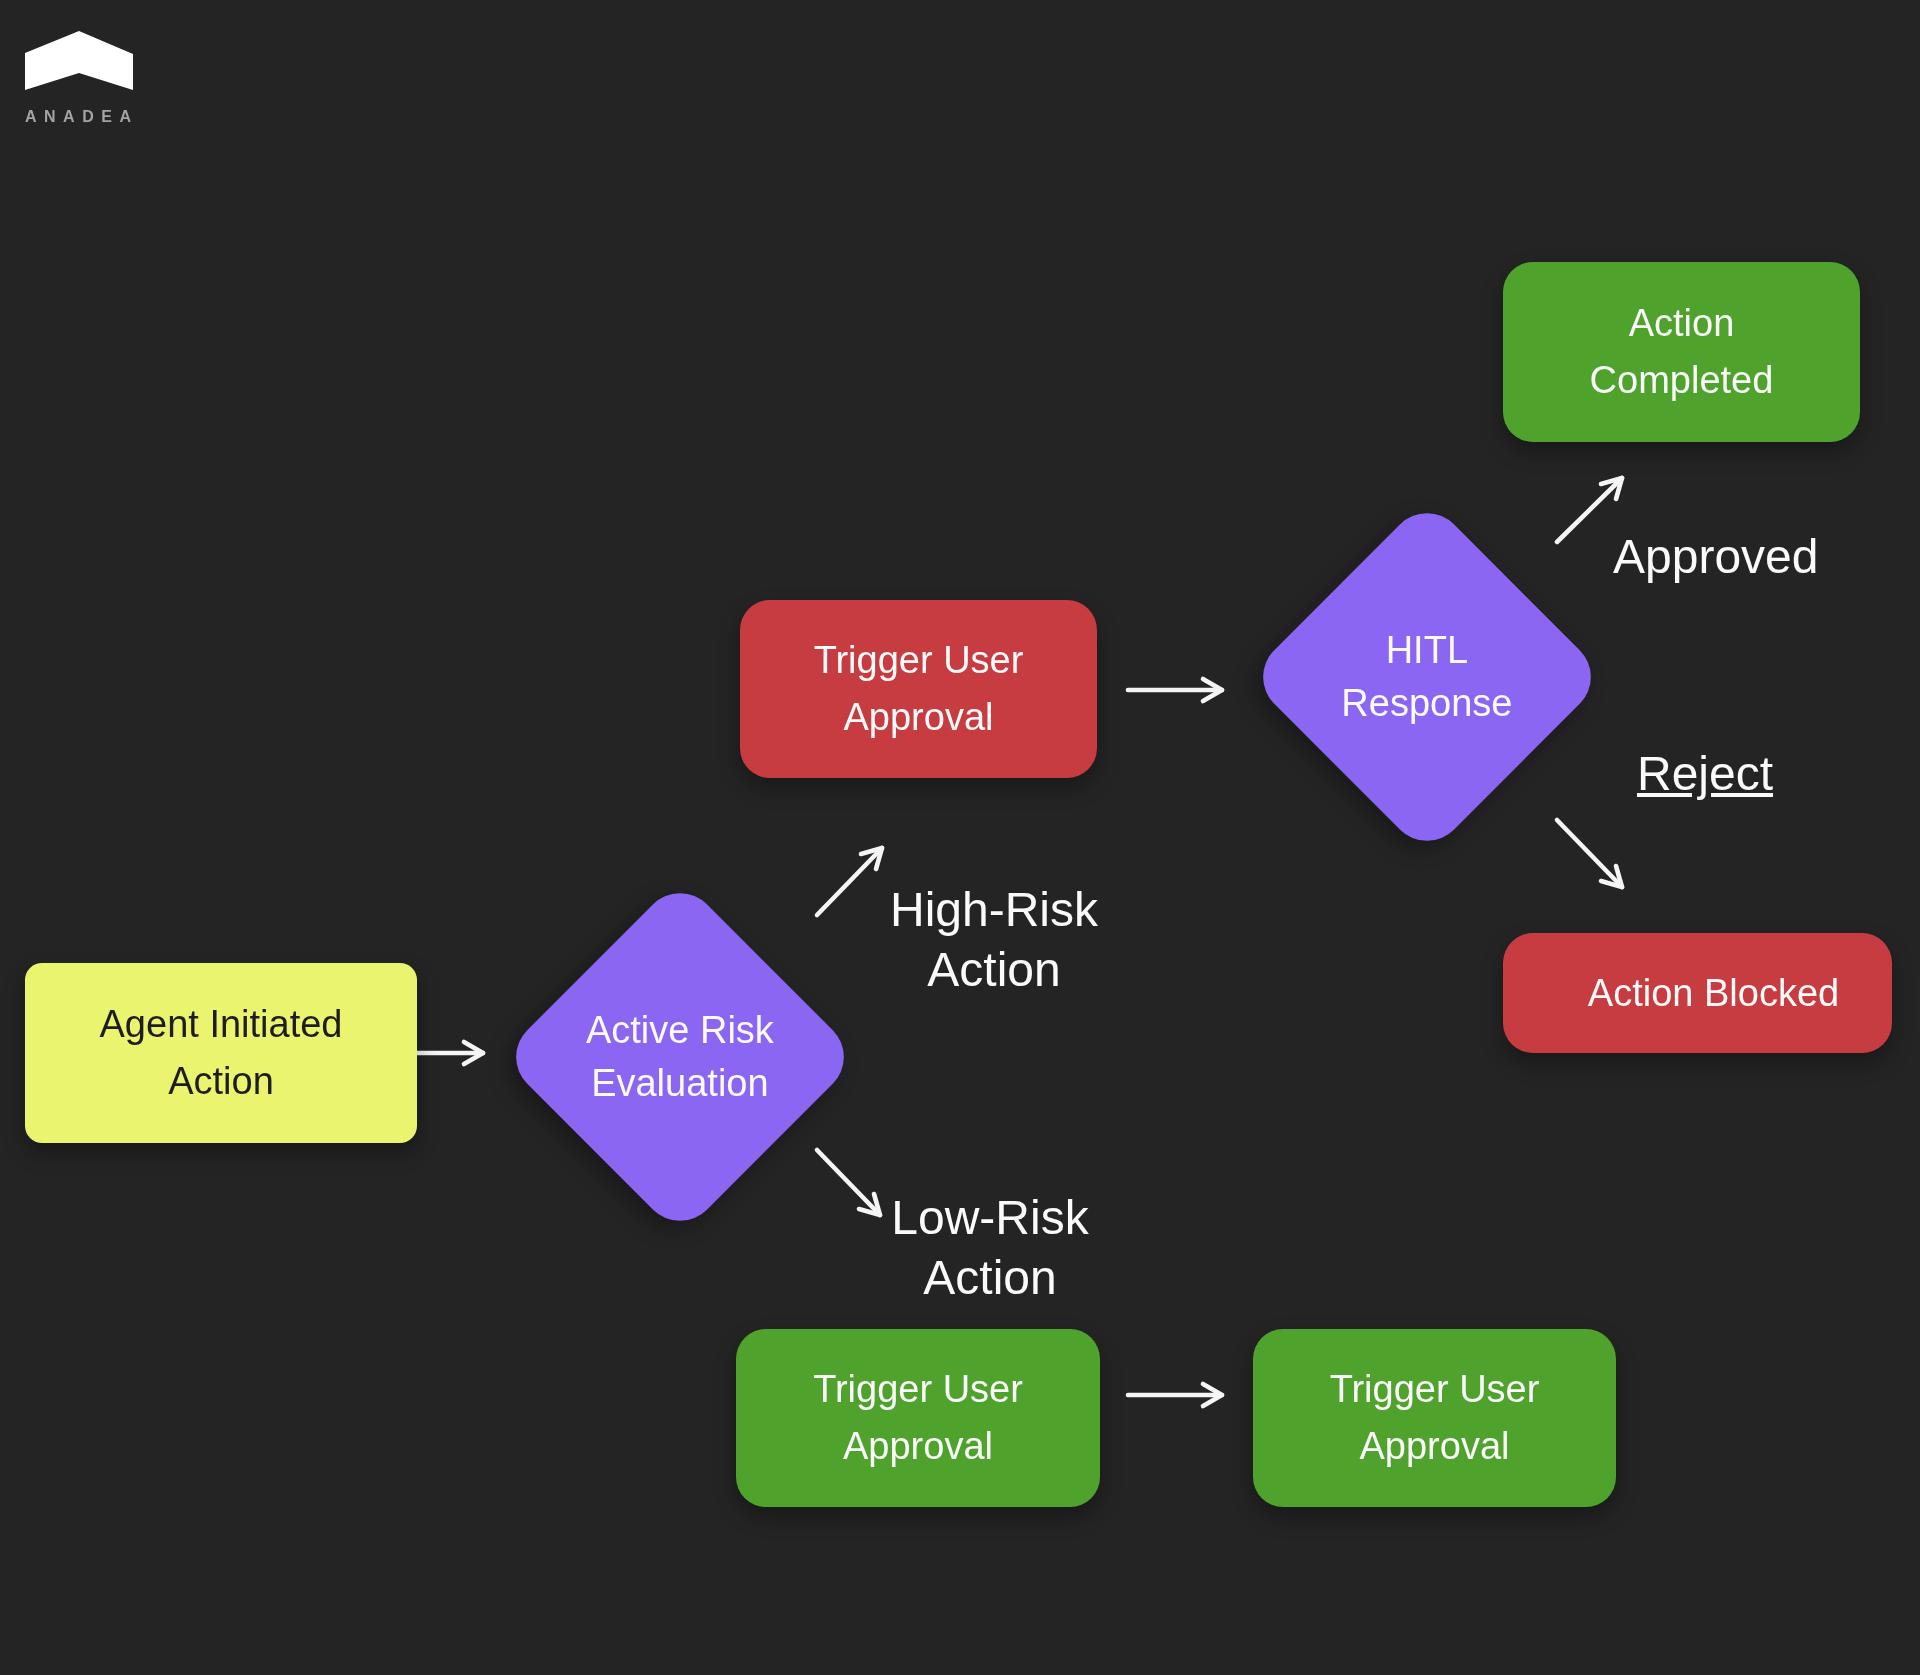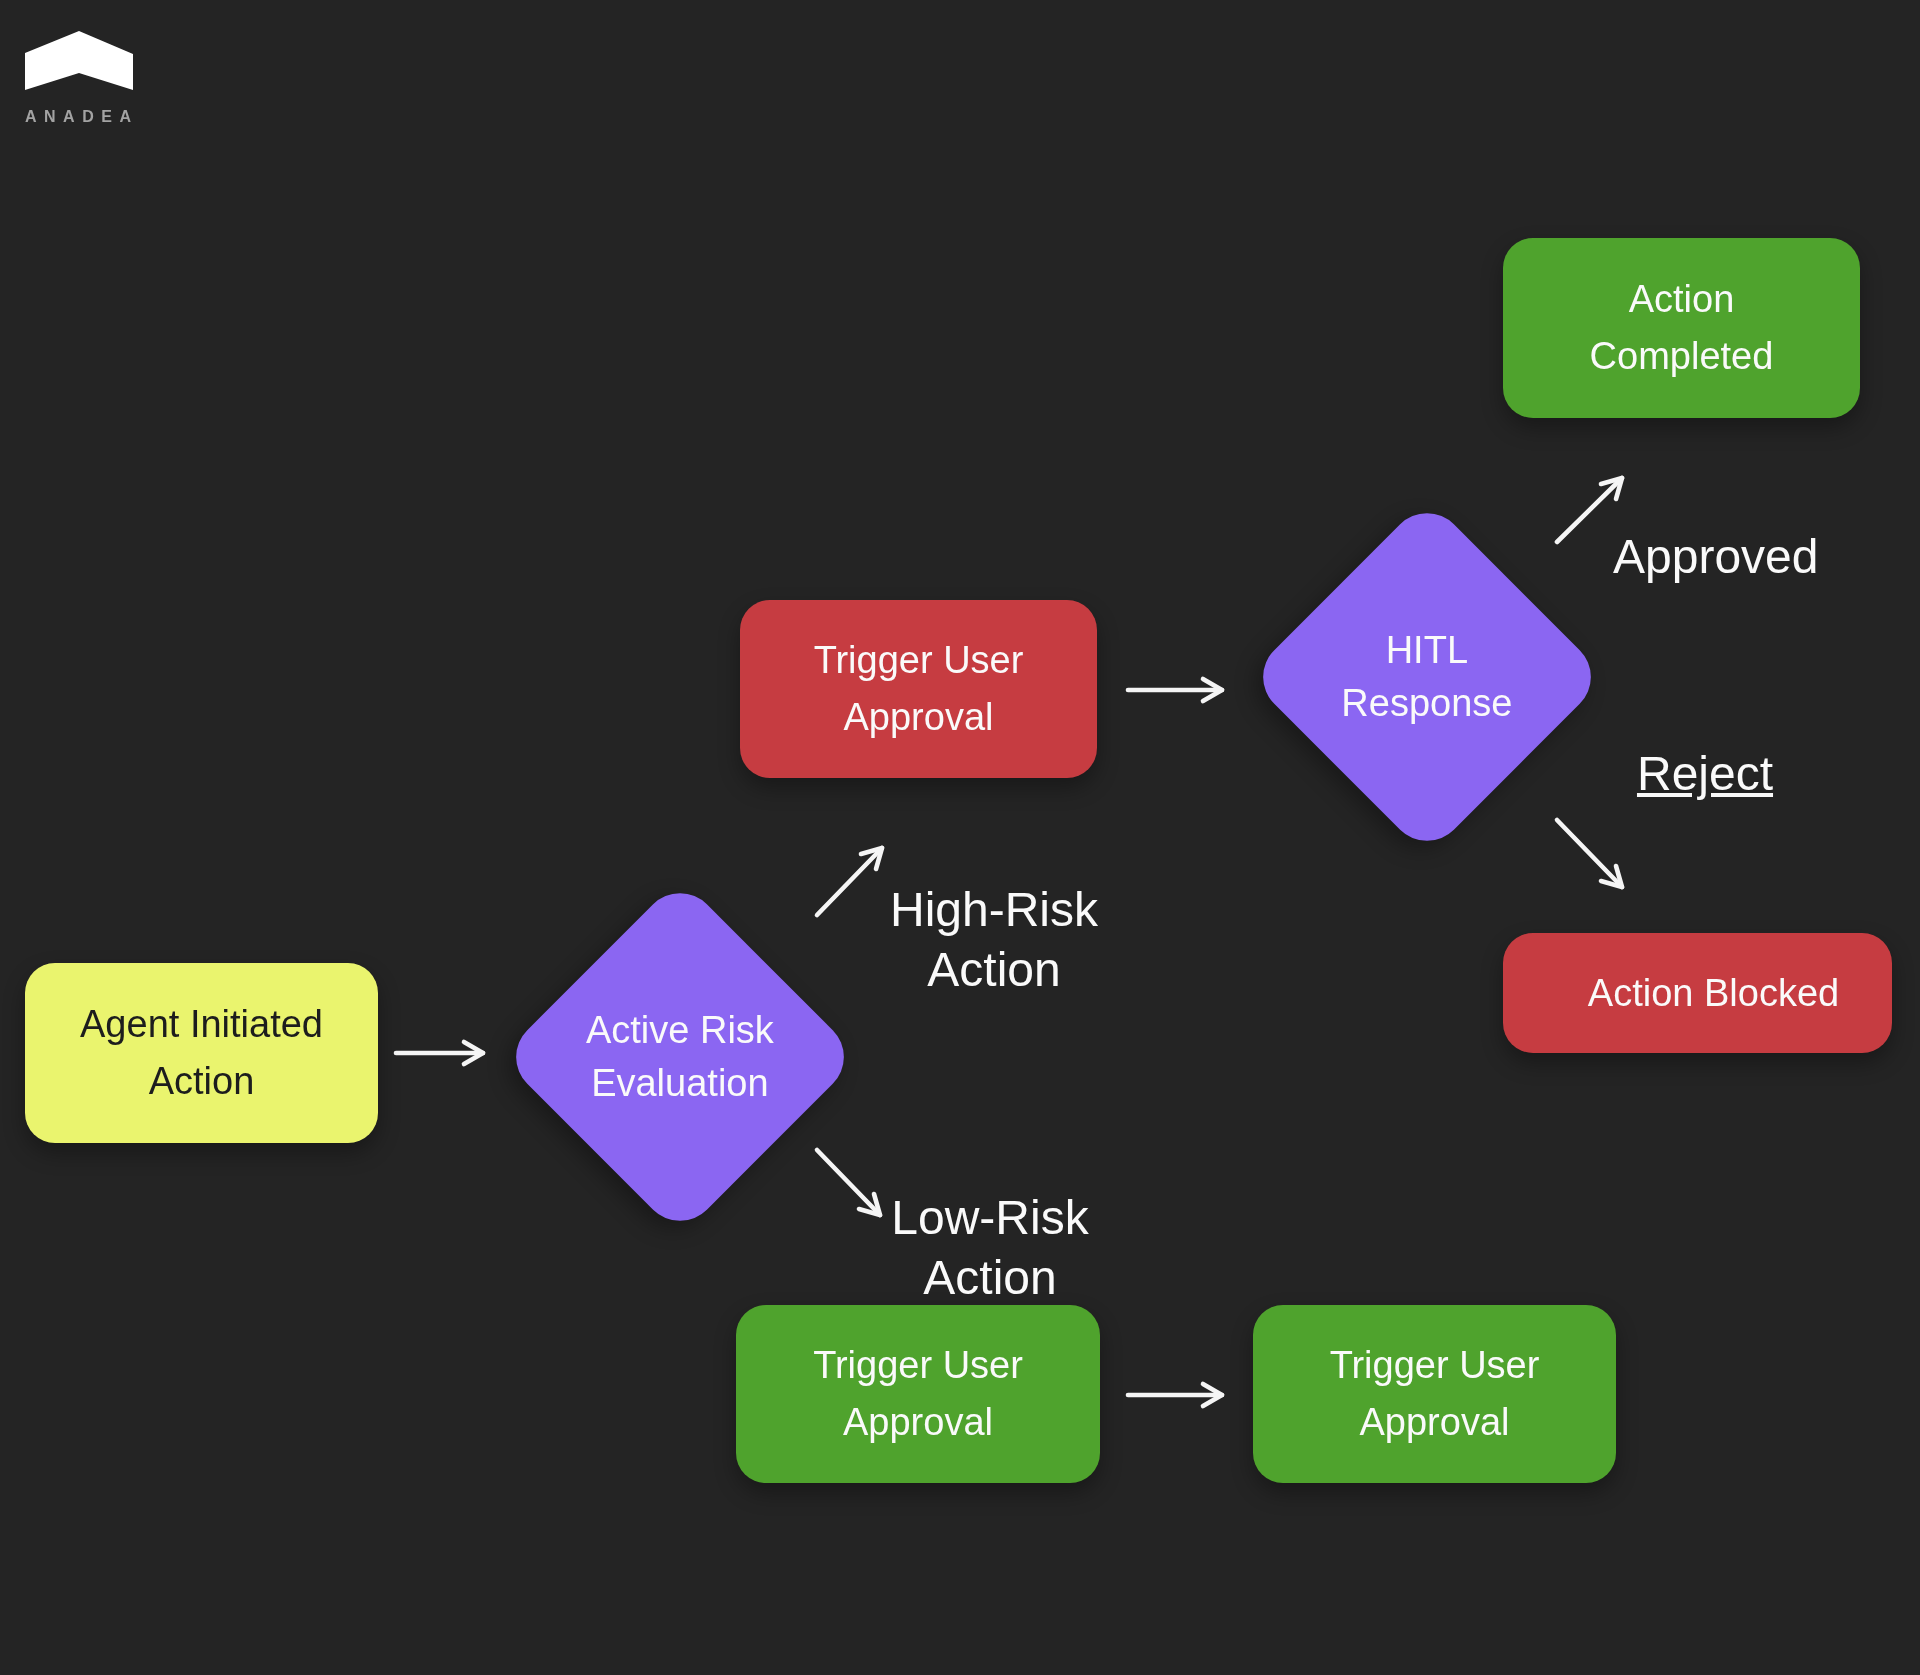--- a/index.html
+++ b/index.html
@@ -29,21 +29,21 @@
     display: flex; align-items: center; justify-content: center;
     text-align: center;
     color: #fafafa;
     font-size: 38px;
     line-height: 1.5;
     border-radius: 30px;
     box-shadow: 0 10px 22px rgba(0,0,0,0.32);
   }
   .node.yellow { background: #EAF46E; color: #1d1d1d; }
   .node.red    { background: #C63C41; }
-  .node.green  { background: #4FA32D; }
+  .node.green  { background: #4FA32D; margin-top: 24px; }
 
   .diamond {
     position: absolute;
     width: 254px; height: 254px;
     background: #8B66F2;
     border-radius: 38px;
     transform: rotate(45deg);
     box-shadow: 0 10px 22px rgba(0,0,0,0.32);
     display: flex; align-items: center; justify-content: center;
   }
@@ -114,21 +114,21 @@
       <line x1="817" y1="1150" x2="880" y2="1215"></line>
       <polyline points="859,1209 880,1215 874,1194"></polyline>
     </g>
 
     <g>
       <line x1="1128" y1="1395" x2="1222" y2="1395"></line>
       <polyline points="1203,1384 1222,1395 1203,1406"></polyline>
     </g>
   </svg>
 
-  <div class="node yellow" style="left:25px; top:963px; width:353px; height:180px; padding:12px 35px; box-sizing:border-box;">
+  <div class="node yellow" style="left:25px; top:963px; width:392px; height:180px; padding:12px 35px; box-sizing:border-box;border-radius:17px;">
     <span>Agent Initiated Action</span>
   </div>
 
   <div class="diamond" style="left:553px; top:930px;">
     <div class="inner">Active Risk Evaluation</div>
   </div>
 
   <div class="node red" style="left:740px; top:600px; width:357px; height:178px; padding:0 35px; box-sizing:border-box;">
     <span>Trigger User Approval</span>
   </div>

